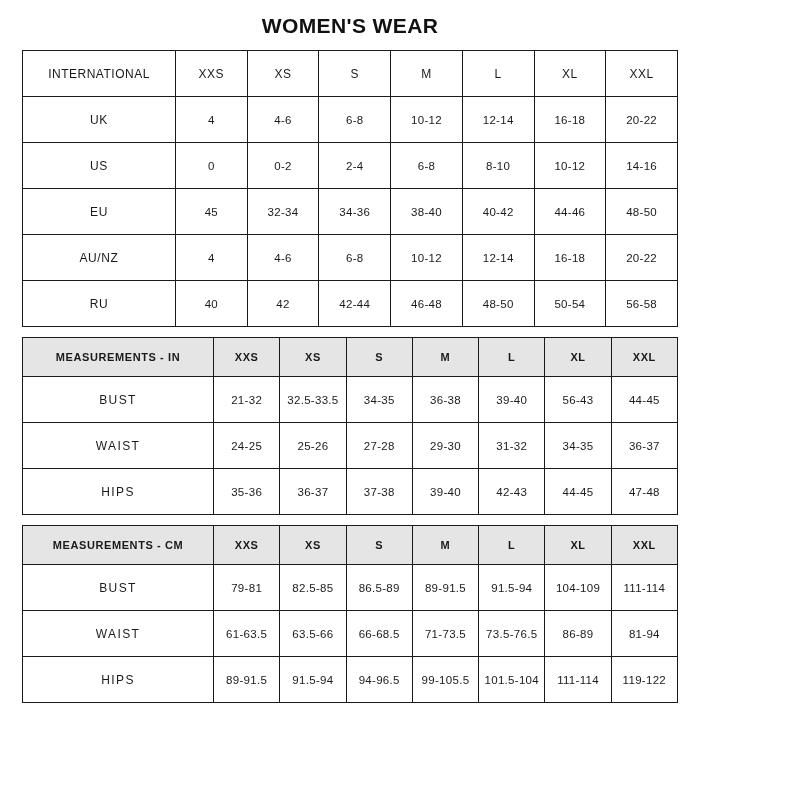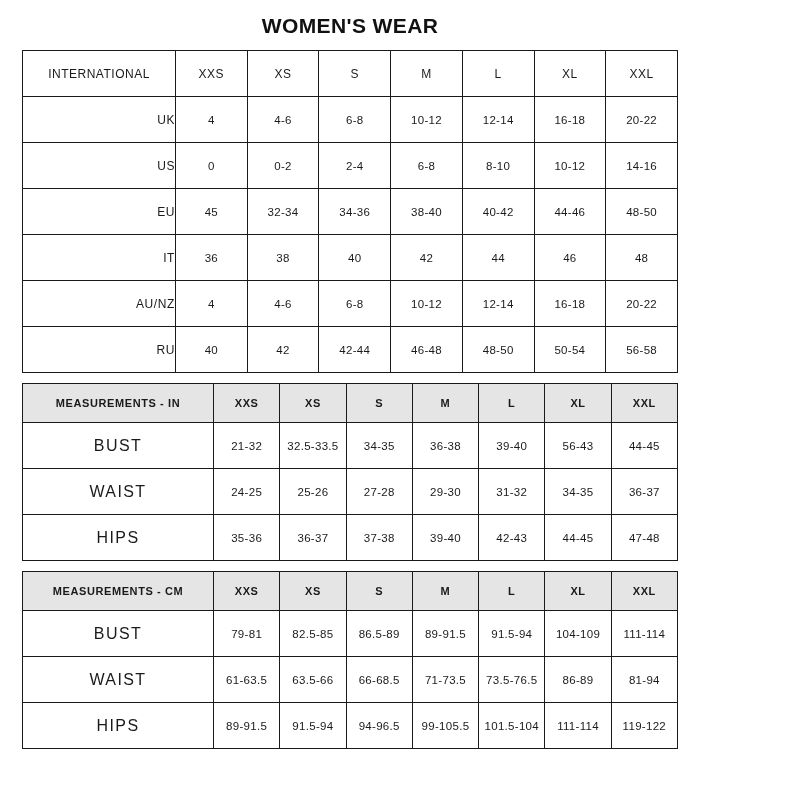--- a/index.html
+++ b/index.html
@@ -54,36 +54,35 @@
     height: 34px;
   }
   .hdr-cell {
     font-weight: normal;
     font-size: 12px;
     letter-spacing: 0.5px;
   }
   .row-label {
     font-size: 12px;
     letter-spacing: 0.6px;
-    text-align: right;
   }
   .meas-head td {
     background: #e5e5e5;
     font-weight: bold;
     font-size: 11px;
     letter-spacing: 0.6px;
     height: 38px;
   }
   .meas-label {
     font-weight: bold;
     font-size: 12px;
     letter-spacing: 0.8px;
   }
   .meas-rowlabel {
-    font-size: 16px;
+    font-size: 12px;
     letter-spacing: 1.4px;
   }
   .spacer { height: 10px; }
   .tbl-conv td.c0 { width: 152px; }
   .tbl-meas td.c0 { width: 190px; }
 </style>
 </head>
 <body>
 
 <div class="page">
@@ -125,30 +124,20 @@
       </tr>
       <tr>
         <td class="c0 row-label">EU</td>
         <td>45</td>
         <td>32-34</td>
         <td>34-36</td>
         <td>38-40</td>
         <td>40-42</td>
         <td>44-46</td>
         <td>48-50</td>
-      </tr>
-      <tr>
-        <td class="c0 row-label">IT</td>
-        <td>36</td>
-        <td>38</td>
-        <td>40</td>
-        <td>42</td>
-        <td>44</td>
-        <td>46</td>
-        <td>48</td>
       </tr>
       <tr>
         <td class="c0 row-label">AU/NZ</td>
         <td>4</td>
         <td>4-6</td>
         <td>6-8</td>
         <td>10-12</td>
         <td>12-14</td>
         <td>16-18</td>
         <td>20-22</td>

